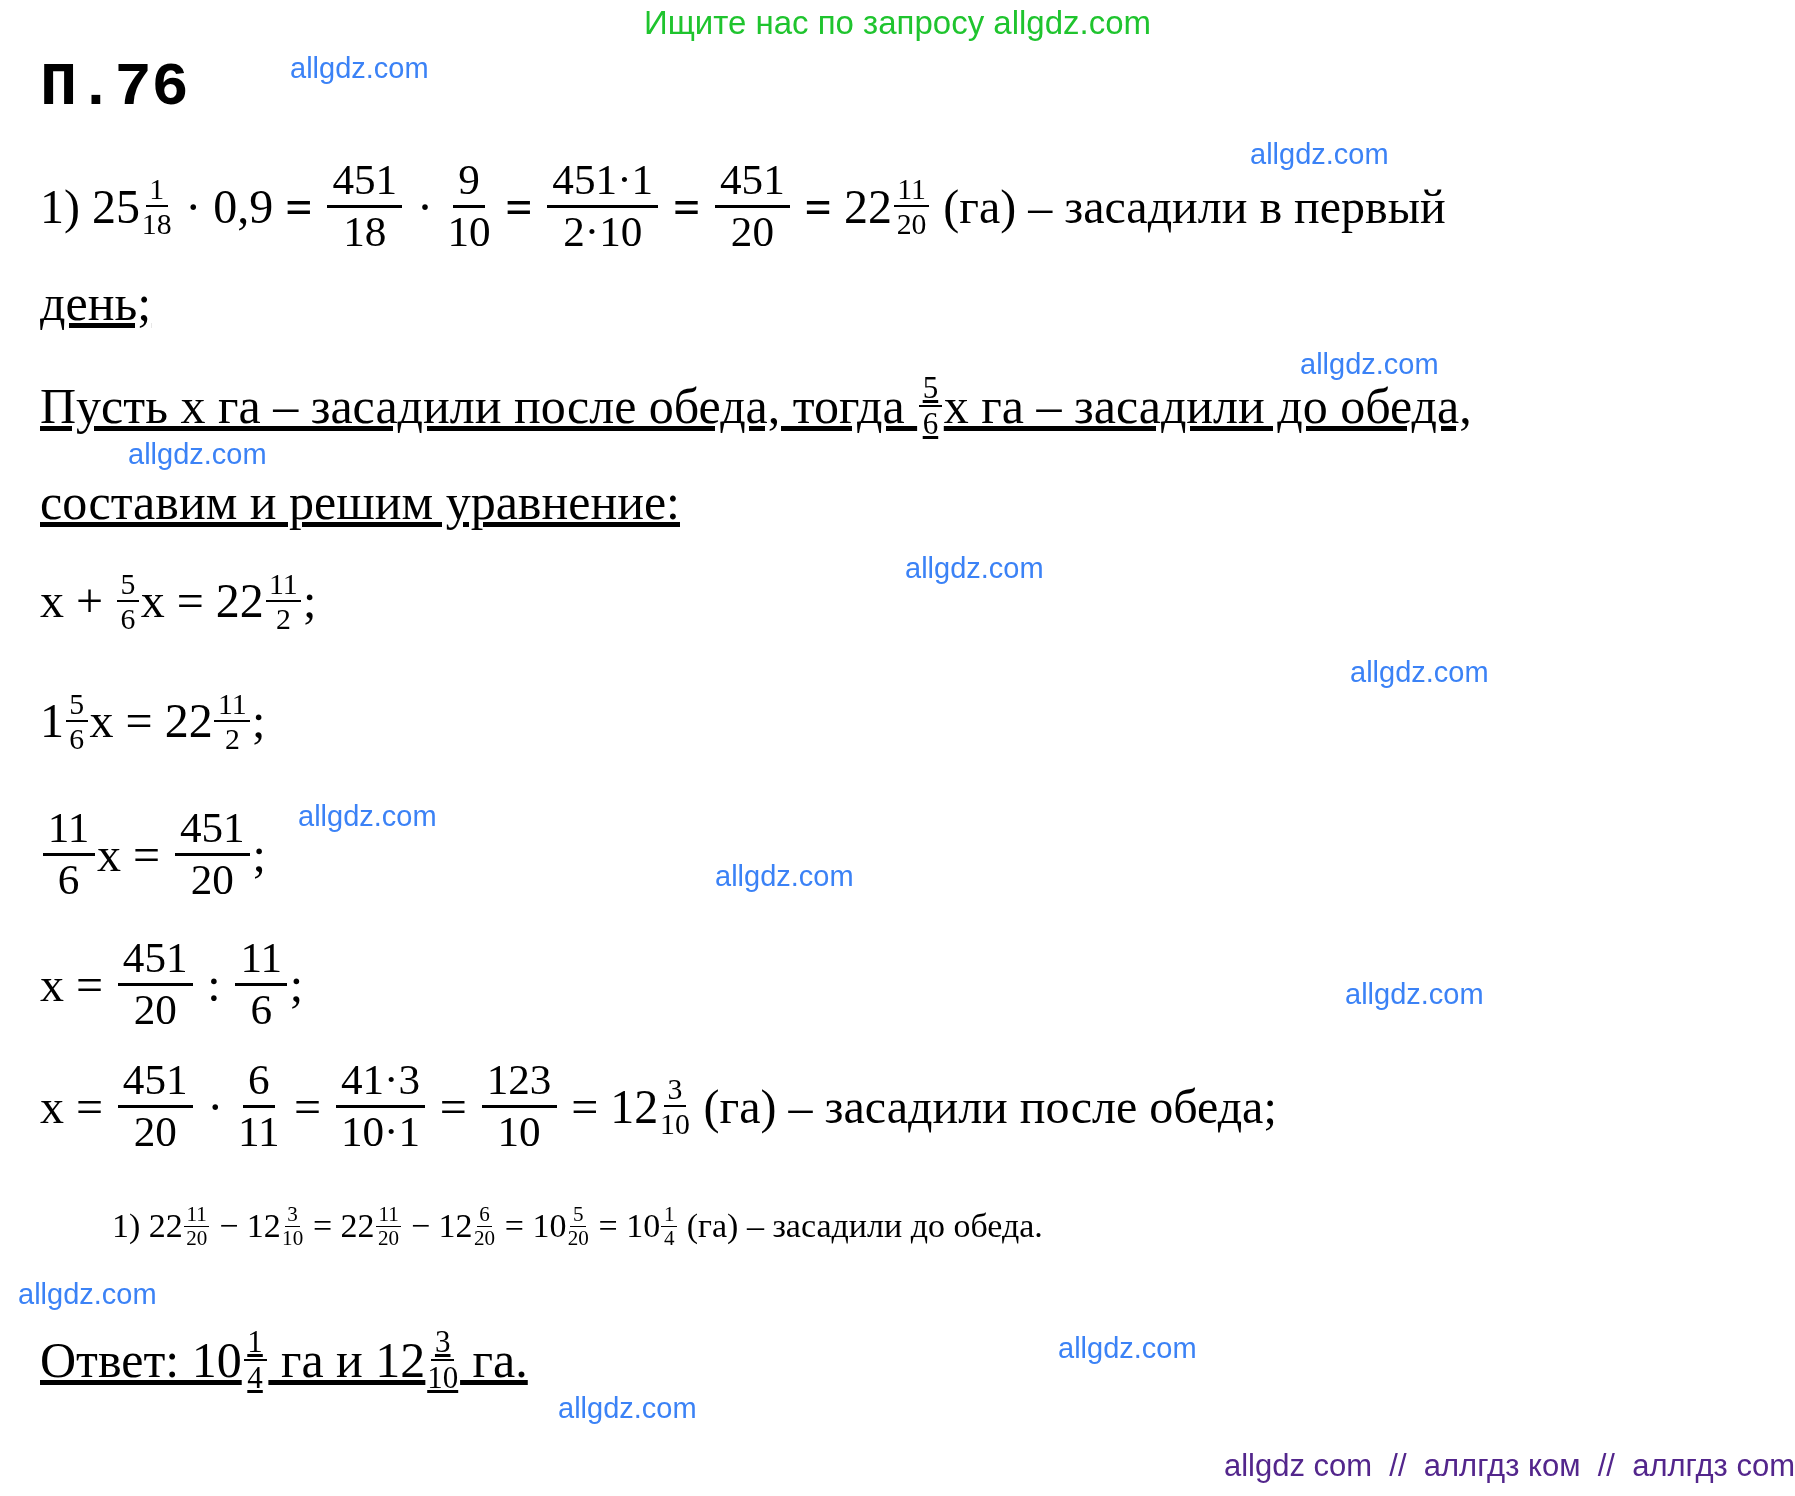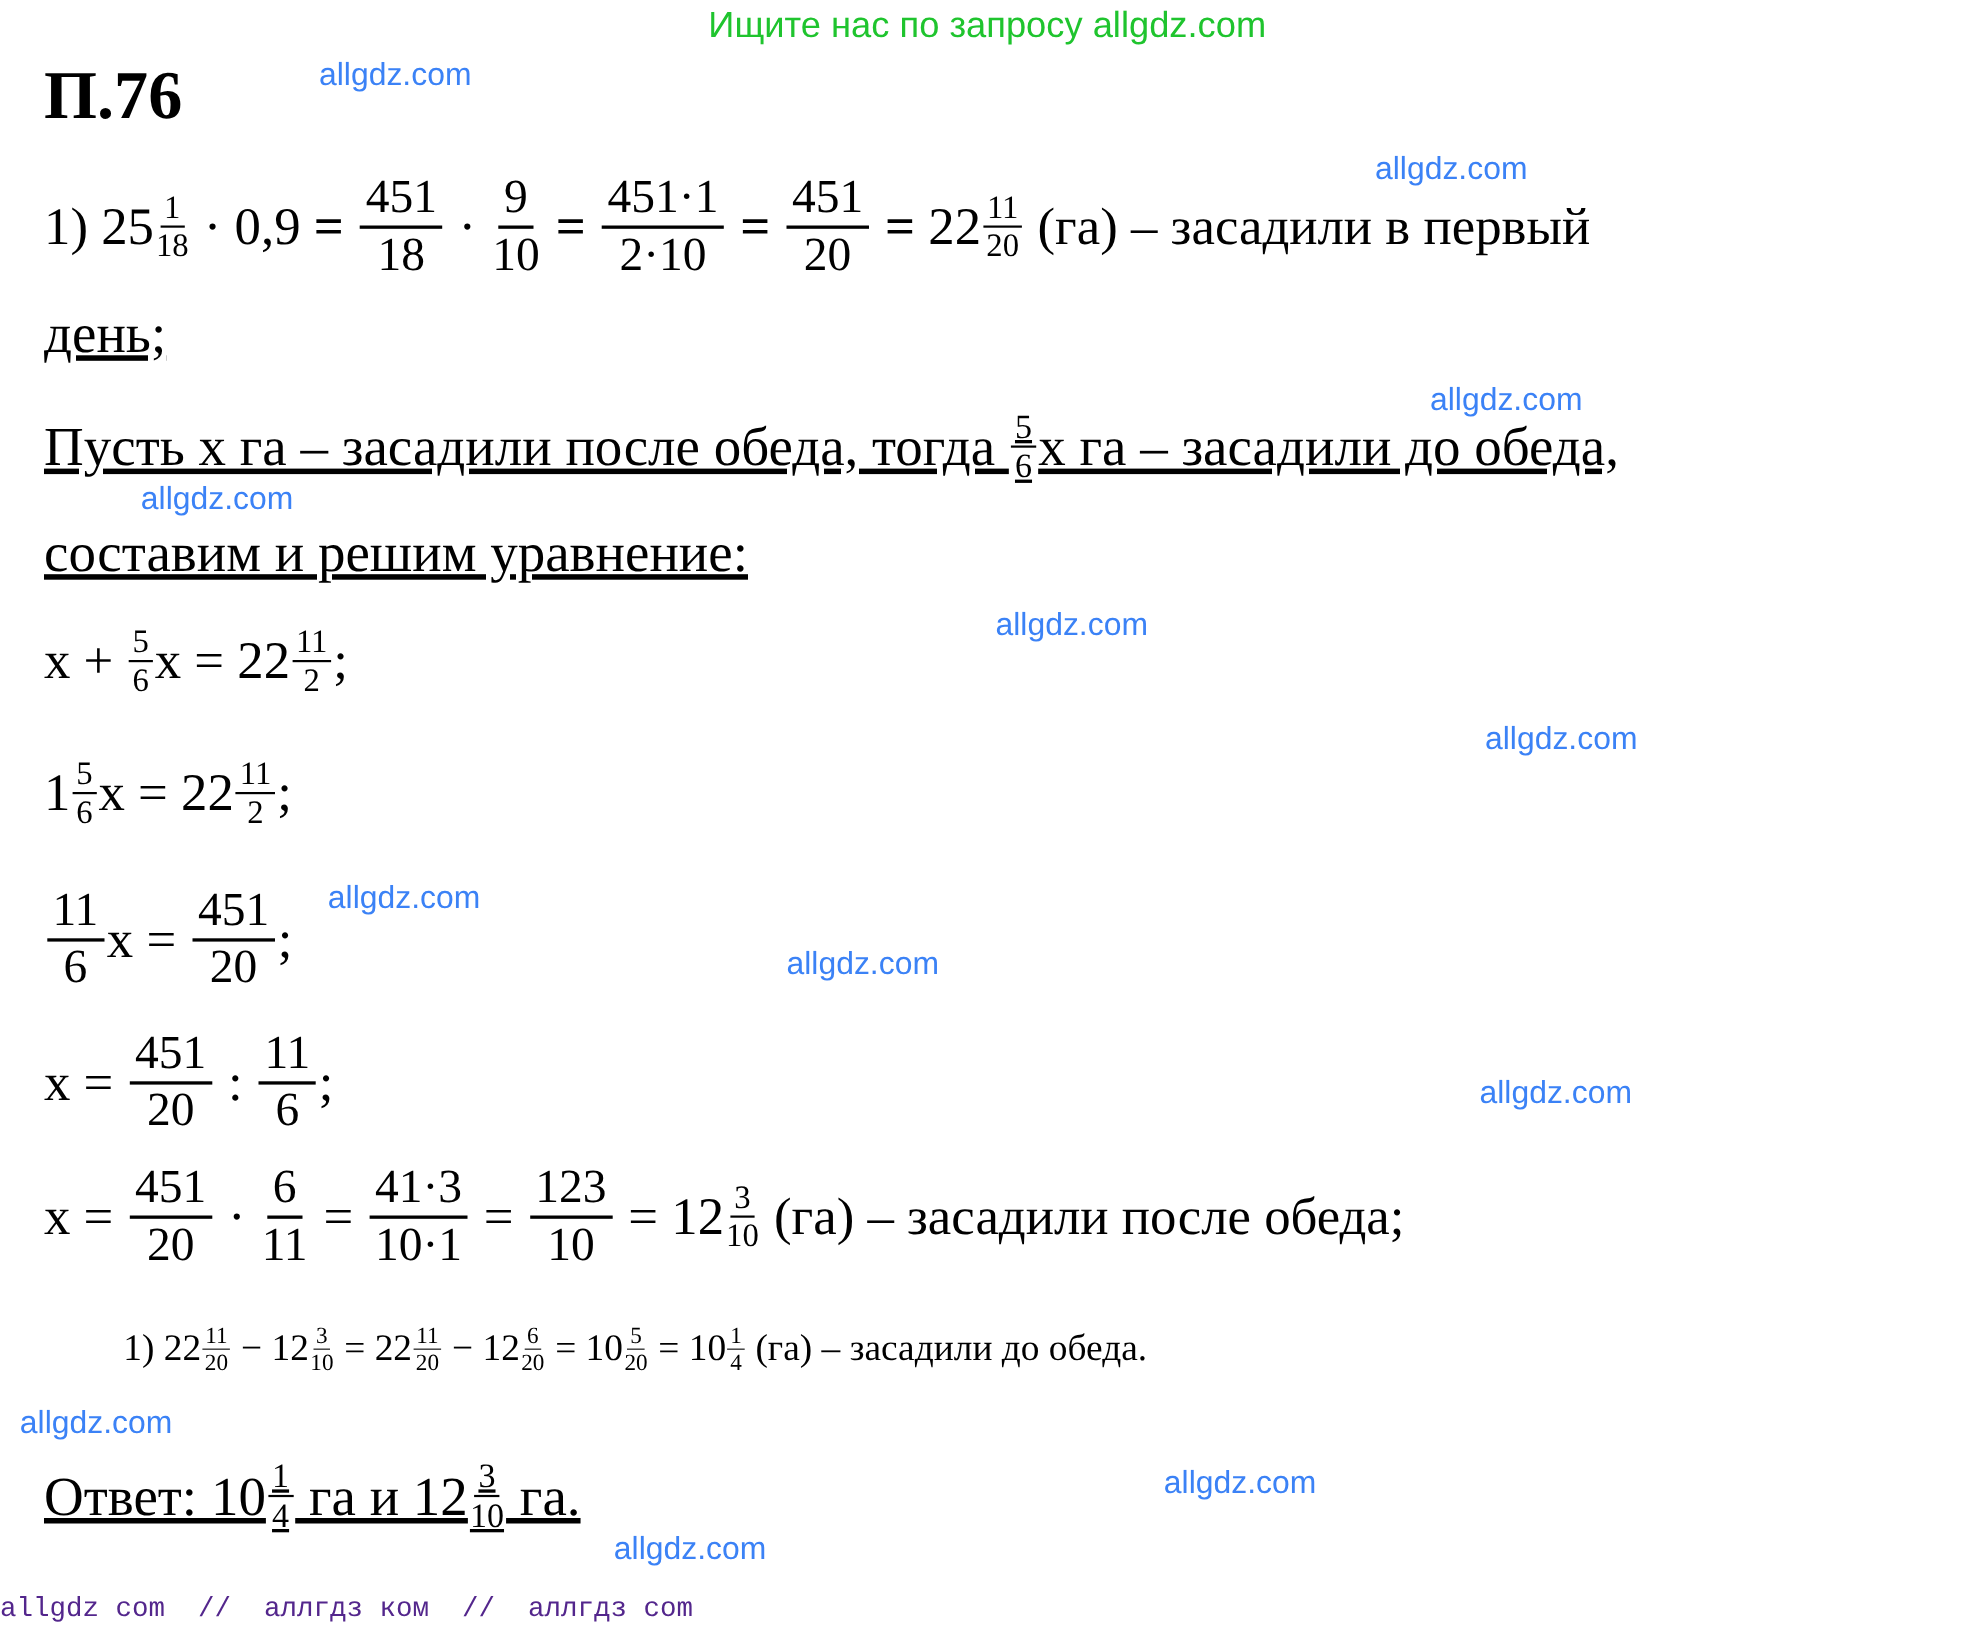--- a/index.html
+++ b/index.html
@@ -1,26 +1,26 @@
 <!DOCTYPE html>
 <html style="--green: #1fc42e; --purple: #53268c;"><head>
 <meta charset="utf-8">
 <style>
   html,body{margin:0;padding:0;background:#ffffff;}
   .page{position:relative;width:1795px;height:1496px;background:#ffffff;overflow:hidden;
         font-family:"Liberation Serif",serif;color:#000;}
   .header{position:absolute;top:4px;left:0;width:100%;text-align:center;
           font-family:"Liberation Sans",sans-serif;font-size:33px;color:var(--green,#1fc42e);
           white-space:pre;}
-  .title{position:absolute;top:52px;left:40px;font-family:Liberation Serif, serif;
+  .title{position:absolute;top:52px;left:40px;font-family:Liberation Mono, monospace;
          font-weight:bold;font-size:62px;}
   .wm{position:absolute;font-family:"Liberation Sans",sans-serif;font-size:29px;color:#3b82f6;
       white-space:pre;}
-  .footer{position:absolute;top:1448px;left:0;width:100%;text-align:left;
-          font-family:Liberation Mono, monospace;font-size:25px;color:var(--purple,#53268c);
+  .footer{position:absolute;top:1448px;left:0;width:100%;text-align:right;
+          font-family:Liberation Sans, sans-serif;font-size:31px;color:var(--purple,#53268c);
           white-space:pre;}
   .math-line{position:absolute;display:flex;align-items:center;white-space:pre;
              font-family:"Liberation Serif",serif;font-size:48px;}
   .math-line.plain{font-size:50px;text-decoration:underline;}
   .math-line.tight{font-size:34px;align-items:center;}
   .mt{white-space:pre;}
   .mt.bold{font-weight:bold;}
   .frac{display:flex;flex-direction:column;align-items:center;margin:0 .06em;
         font-size:.9em;line-height:1.08;text-align:center;}
   .frac .n{border-bottom:.08em solid #000;padding:0 .12em .03em;}

